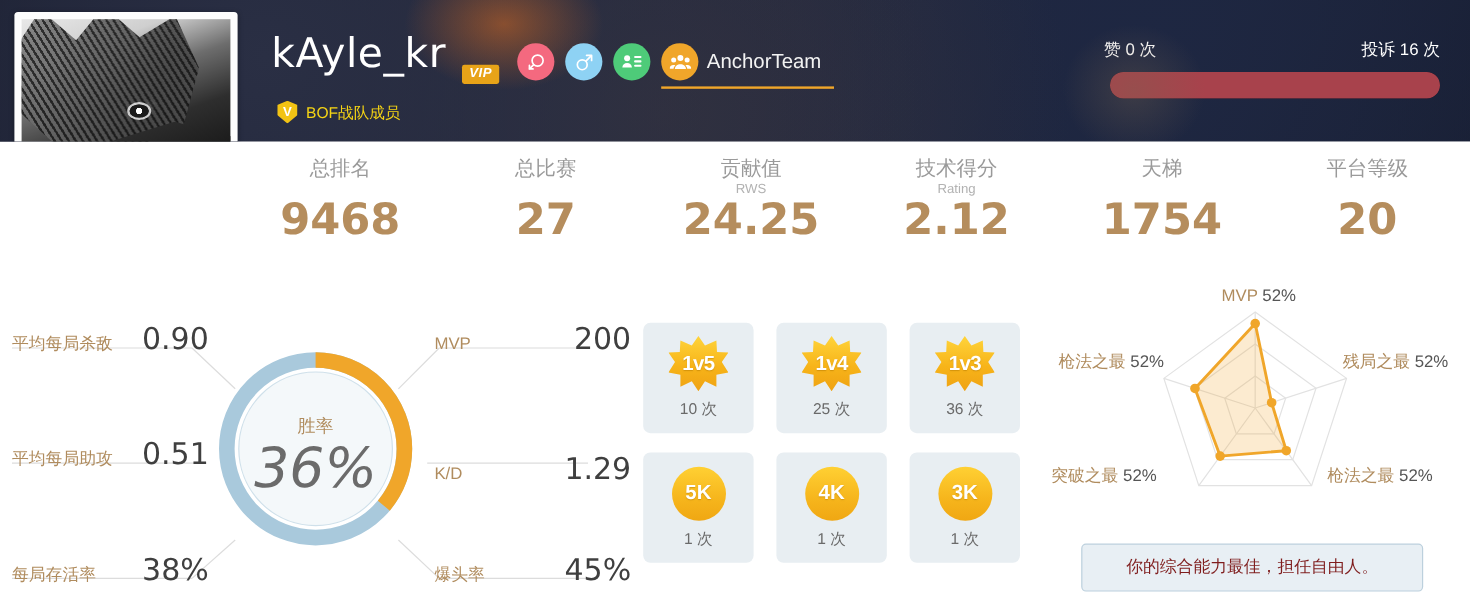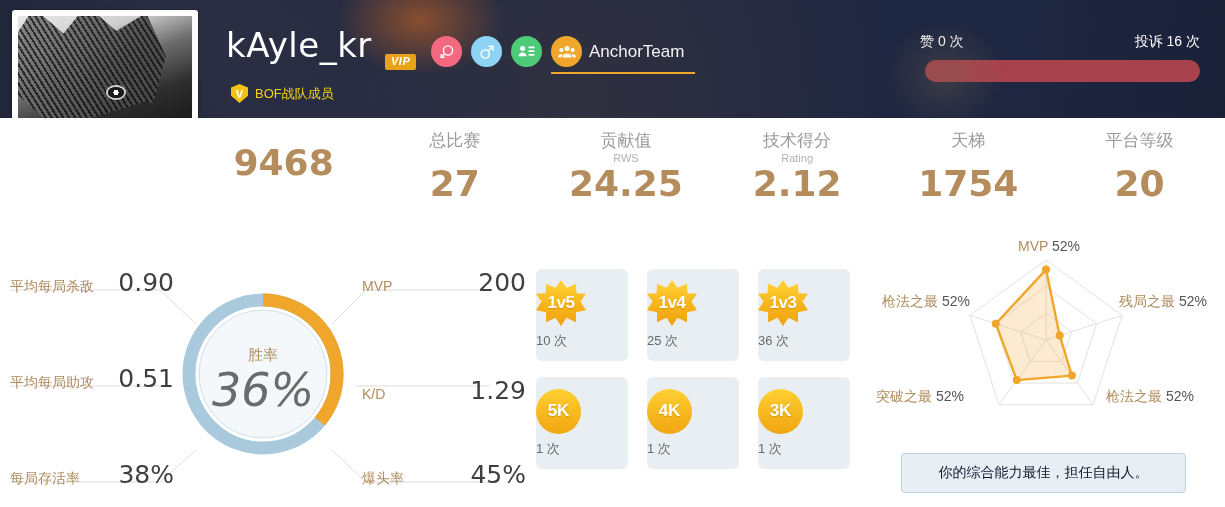--- a/index.html
+++ b/index.html
@@ -155,21 +155,21 @@
   .L3 { left: 6px;  top: 232px; }
   .R1 { left: 358px; top: 40px; }
   .R2 { left: 358px; top: 148px; }
   .R3 { left: 358px; top: 232px; }
 
   
   .badges { position: absolute; left: 536px; top: 41px; width: 330px; }
   .badge-row { display: flex; gap: 19px; margin-bottom: 16px; }
   .badge-card {
     width: 92px; height: 92px; background: #e8eef2; border-radius: 6px;
-    display: flex; flex-direction: column; justify-content: center; gap: 6px;
+    display: flex; flex-direction: column; align-items: center; justify-content: center; gap: 6px;
   }
   .badge-count { color: #6a6a6a; font-size: 13px; }
   .star-badge { position: relative; width: 50px; height: 46px; }
   .star-badge .burst {
     position: absolute; inset: 0;
     background: linear-gradient(180deg, #ffd43b 0%, #f7b419 55%, #efa213 100%);
     clip-path: polygon(50% 0%, 61% 17%, 80% 8%, 81% 29%, 100% 30%, 89% 47%,
                        100% 66%, 80% 70%, 80% 92%, 61% 82%, 50% 100%,
                        39% 82%, 20% 92%, 20% 70%, 0% 66%, 11% 47%,
                        0% 30%, 19% 29%, 20% 8%, 39% 17%);
@@ -190,21 +190,21 @@
   
   .radar-panel { position: absolute; left: 866px; top: 0; width: 359px; height: 279px; }
   .radar-svg { position: absolute; left: 0; top: 8px; }
   .radar-label { position: absolute; font-size: 14px; white-space: nowrap; }
   .radar-label .nm { color: #b08c5e; }
   .radar-label .pc { color: #555; }
   .summary-box {
     position: absolute; left: 35px; top: 225px; width: 285px; height: 40px;
     background: #e8eff4; border: 1px solid #bcd0dd; border-radius: 4px;
     display: flex; align-items: center; justify-content: center;
-    color: #0f172a; font-size: 14px;
+    color: #7f1d1d; font-size: 14px;
   }
 </style>
 </head>
 <body>
 
 <div class="page">
 
   <div class="header">
 
     <div class="avatar-card">
@@ -271,20 +271,21 @@
         <span>投诉 16 次</span>
       </div>
     </div>
     <div class="praise-bar">
       <div class="praise-bar-fill" id="praiseFill" style="width: 100%; background: rgb(168, 66, 76);"></div>
     </div>
   </div>
 
   <div class="stats-strip" id="statsStrip">
       <div class="stat-col">
+        <div class="stat-label">总排名</div>
         <div class="stat-sub"></div>
         <div class="stat-value">9468</div>
       </div>
       <div class="stat-col">
         <div class="stat-label">总比赛</div>
         <div class="stat-sub"></div>
         <div class="stat-value">27</div>
       </div>
       <div class="stat-col">
         <div class="stat-label">贡献值</div>

